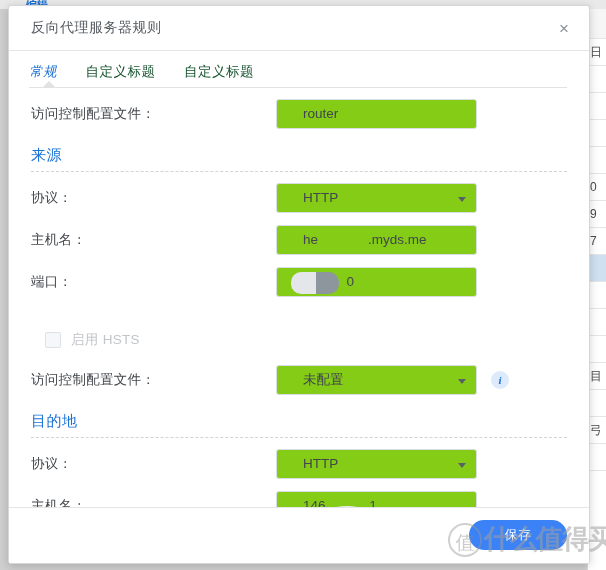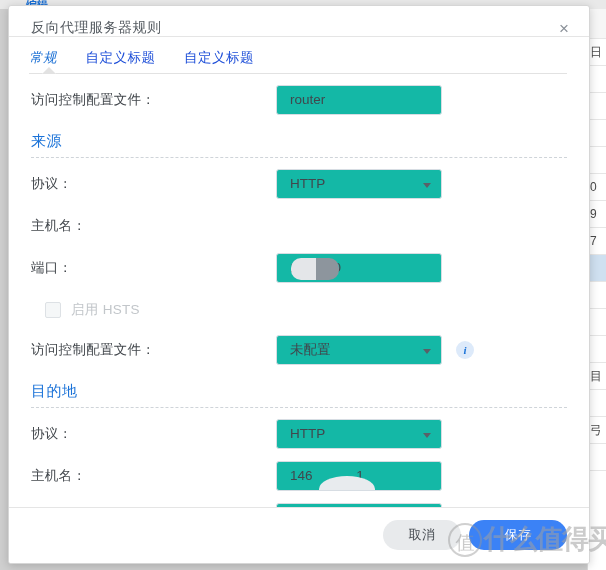--- a/index.html
+++ b/index.html
@@ -75,21 +75,21 @@
     background: #ffffff;
     border: 1px solid #d6d6d6;
     border-radius: 3px;
     box-shadow: 0 2px 10px rgba(0,0,0,0.18);
     box-sizing: border-box;
     overflow: hidden;
   }
 
   .titlebar {
     position: relative;
-    height: 31px;
+    height: 45px;
     border-bottom: 1px solid #e5e5e5;
     box-sizing: border-box;
   }
   .title-text {
     position: absolute;
     left: 22px;
     top: 13px;
     font-size: 14px;
     color: #555b61;
     letter-spacing: .5px;
@@ -113,21 +113,21 @@
   .tabs {
     position: relative;
     height: 37px;
     padding-left: 20px;
     box-sizing: border-box;
   }
   .tab {
     display: inline-block;
     position: relative;
     font-size: 13.5px;
-    color: #1d4ed8;
+    color: #14532d;
     margin: 12px 24px 0 0;
     cursor: pointer;
     letter-spacing: .5px;
   }
   .tab.active { color: #1a6fd4; font-style: italic; }
   .tab-underline {
     position: absolute;
     left: 20px;
     right: 22px;
     top: 36px;
@@ -172,29 +172,29 @@
   }
   .row .lbl {
     width: 245px;
     font-size: 13.5px;
     color: #42474c;
     letter-spacing: .3px;
     flex: none;
   }
 
   .field {
-    width: 166px;
+    width: 201px;
     height: 30px;
     border: 1px solid #d7dde3;
     border-radius: 3px;
     box-sizing: border-box;
-    background: #14b8a6;
+    background: #84cc16;
     font-size: 13.5px;
     color: #41474d;
-    padding: 0 13px;
+    padding: 0 26px;
     line-height: 28px;
     position: relative;
     overflow: hidden;
     white-space: nowrap;
   }
   .field.select { cursor: pointer; }
   .caret-dn {
     position: absolute;
     right: 10px;
     top: 13px;
@@ -237,21 +237,21 @@
   .section-rule {
     border-top: 1px dashed #cfd4d9;
     height: 0;
   }
 
   
   .cb-row {
     display: flex;
     align-items: center;
     height: 28px;
-    margin-top: 12px;
+    margin-top: 28px;
     padding-left: 14px;
   }
   .cbox {
     width: 16px; height: 16px;
     border: 1px solid #dde1e5;
     border-radius: 2px;
     background: #f5f7f8;
     box-sizing: border-box;
     flex: none;
   }
@@ -409,20 +409,23 @@
     <div class="row">
       <div class="lbl">协议：</div>
       <div class="field select">
         <span>HTTP</span>
         <span class="caret-dn"></span>
       </div>
     </div>
 
     <div class="row">
       <div class="lbl">主机名：</div>
+      <div class="field">
+        <span>he</span><span style="display:inline-block;width:50px"></span><span>.myds.me</span>
+      </div>
     </div>
 
     <div class="row">
       <div class="lbl">端口：</div>
       <div class="field">
         <span>1</span><span style="display:inline-block;width:36px"></span><span>0</span>
         <span class="smudge-port"></span>
       </div>
     </div>
 
@@ -462,21 +465,20 @@
     </div>
 
     <div class="row">
       <div class="lbl">端口：</div>
       <div class="field">80</div>
     </div>
 
   </div>
 
   <div class="footer">
-    <div class="btn btn-cancel">取消</div>
     <div class="btn btn-save">保存</div>
   </div>
 
 </div>
 
 <div id="watermark">
   <div class="wm-ring">
     <span>值</span>
   </div>
   <div class="wm-text">什么值得买</div>

